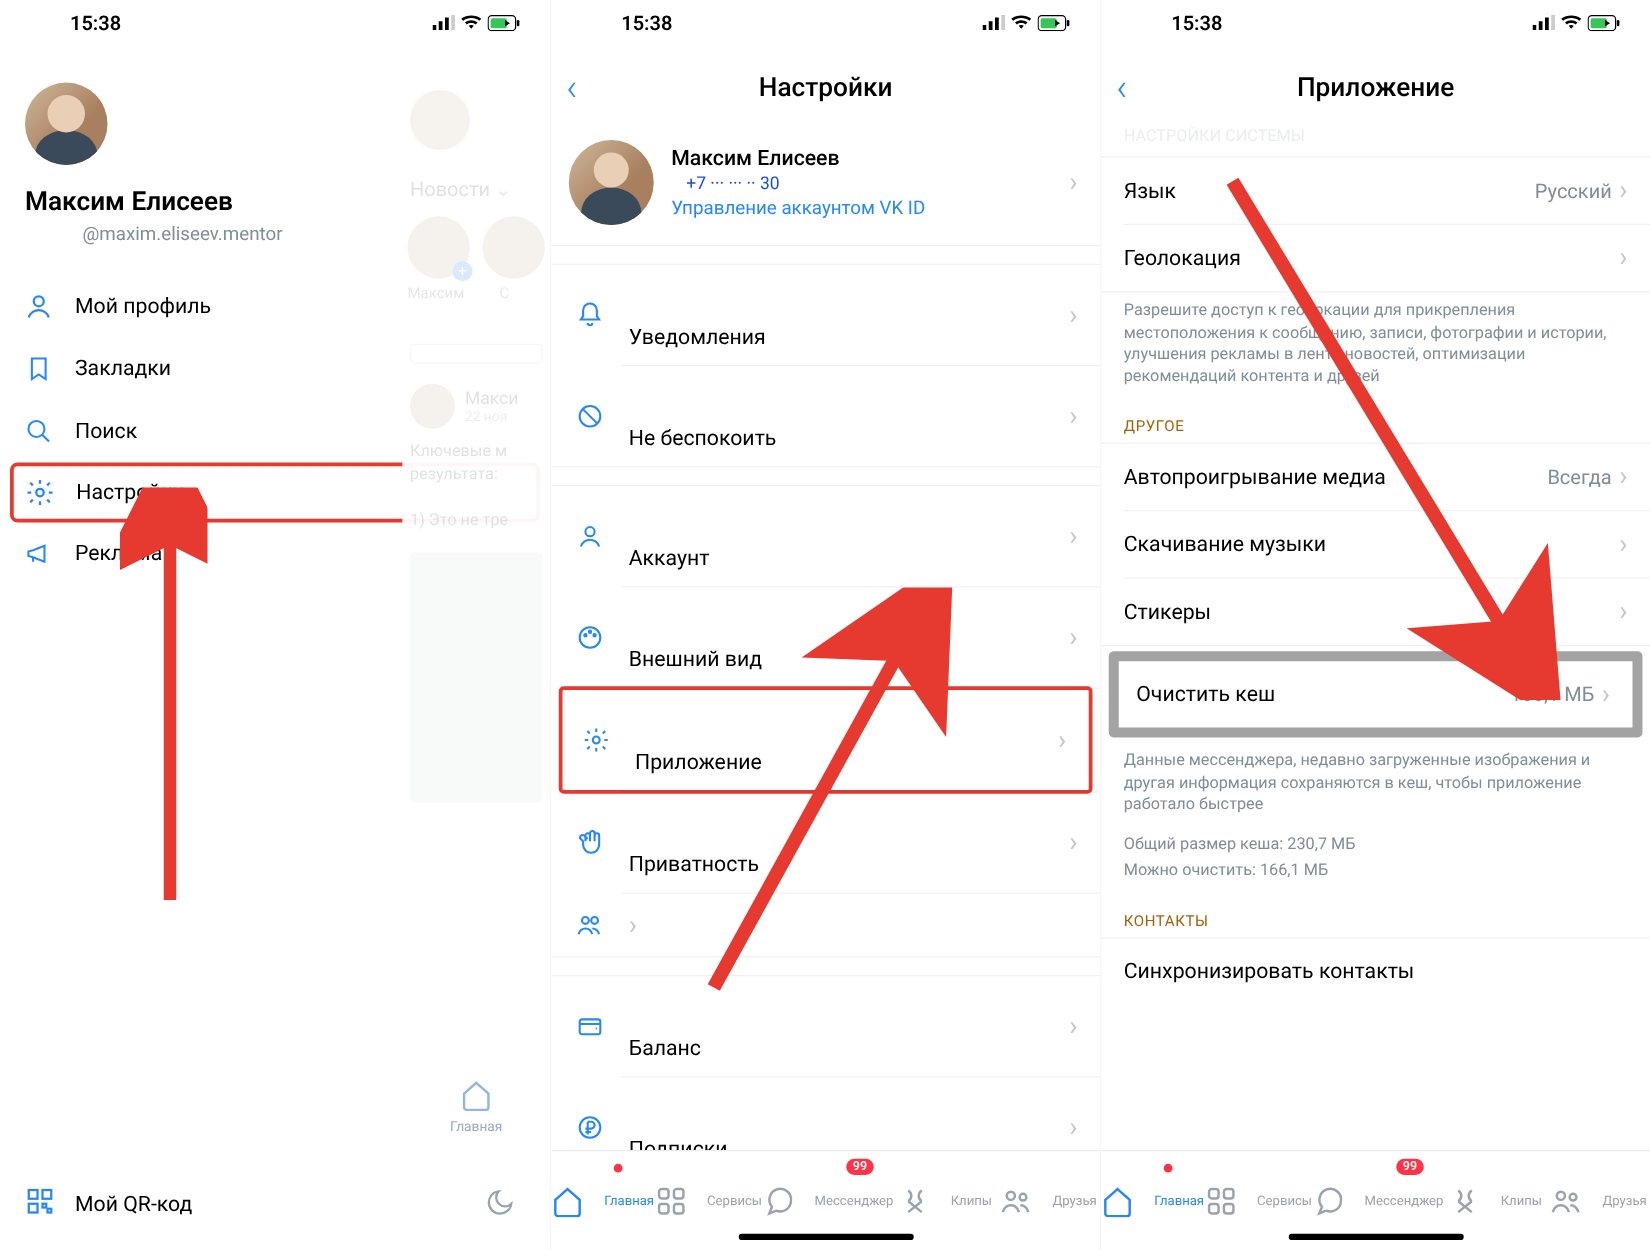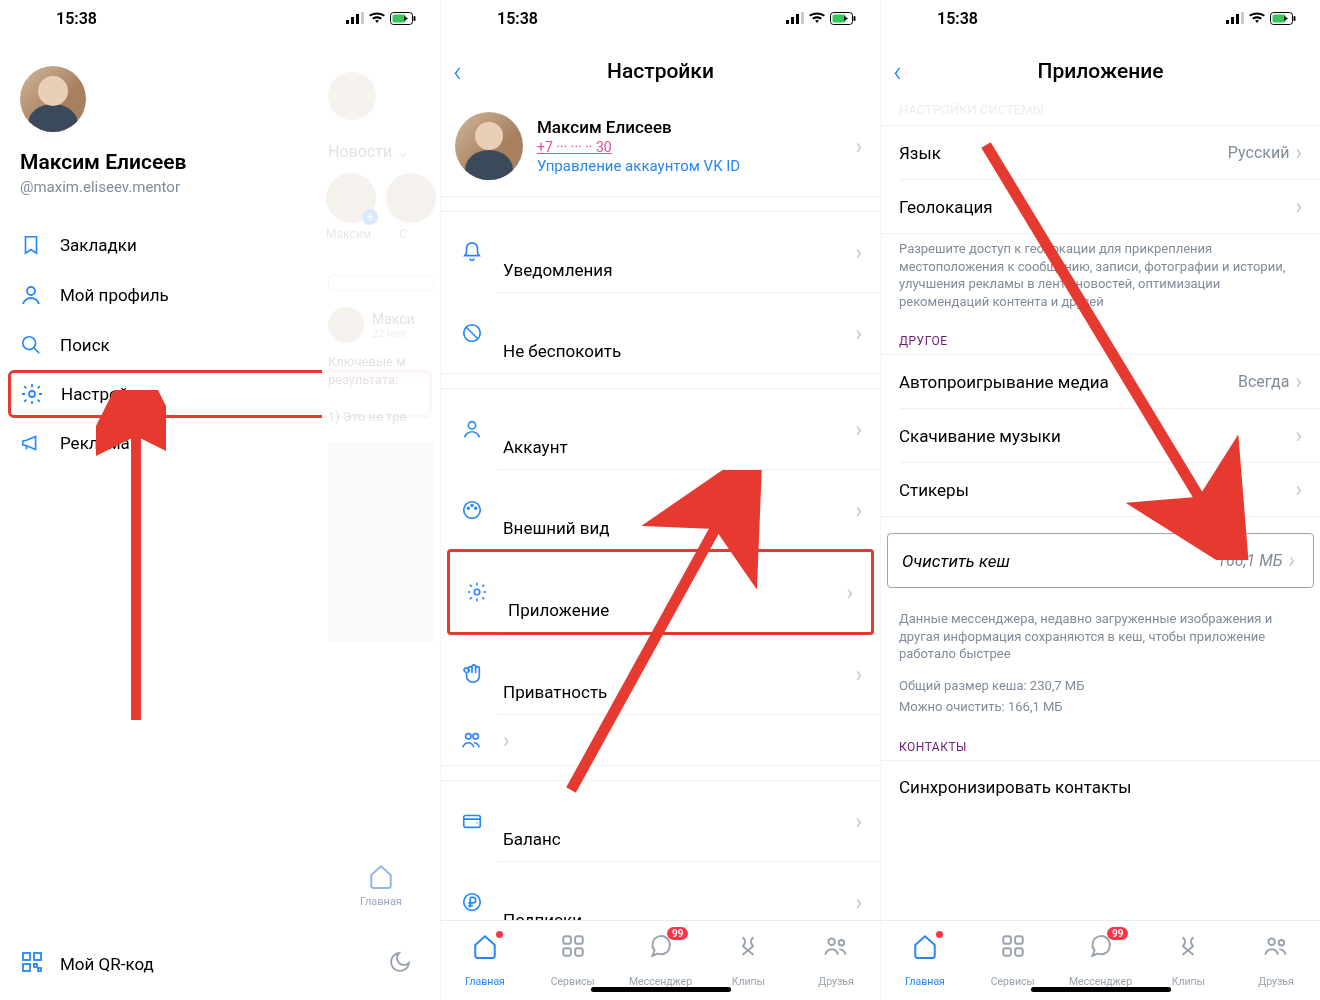--- a/index.html
+++ b/index.html
@@ -43,21 +43,21 @@
   }
   .s1-avatar::after{
     content:''; position:absolute; left:18px; top:10px; width:30px;height:30px;border-radius:50%;
     background:#e8cfb5;
   }
   .s1-avatar::before{
     content:''; position:absolute; left:8px; top:38px; width:50px;height:40px;border-radius:50% 50% 0 0;
     background:#3a4a5a;
   }
   .s1-name { font-size: 21px; font-weight: 600; padding-left: 20px; }
-  .s1-handle { font-size: 15px; color: #818c99; padding-left: 20px; margin-top: 4px; margin-bottom: 24px;}
+  .s1-handle { font-size: 15px; color: #818c99; padding-left: 20px; margin-top: 4px; margin-bottom: 24px; margin-left: 46px;}
   .s1-item {
     display: flex; align-items: center; gap: 16px;
     padding: 12px 18px; font-size: 17px; cursor: pointer;
   }
   .s1-item .ic { width: 26px; height:26px; display:flex;align-items:center;justify-content:center; color:#2787f5;}
   .s1-hl { border: 3px solid #e6392f; border-radius: 6px; margin:0 8px; padding:8px 8px;}
   .s1-qr {
     position:absolute; bottom:22px; left:0; right:0;
     display:flex;align-items:center;justify-content:space-between;
     padding:0 28px 0 20px;
@@ -96,44 +96,44 @@
   .hdr .back{ position:absolute; left:12px; color:#2787f5; font-size:30px; font-weight:300; line-height:1;}
   .hdr .ttl{ font-size:21px; font-weight:500;}
   
   
   .profile-row{display:flex;align-items:center;gap:14px;padding:16px 10px 16px 14px;}
   .profile-row .av{width:68px;height:68px;border-radius:50%;background:linear-gradient(135deg,#d0b89b 0%,#a88060 60%);position:relative;overflow:hidden;flex-shrink:0;}
   .profile-row .av::after{content:'';position:absolute;left:20px;top:10px;width:28px;height:28px;border-radius:50%;background:#e8cfb5;}
   .profile-row .av::before{content:'';position:absolute;left:10px;top:38px;width:48px;height:40px;border-radius:50% 50% 0 0;background:#3a4a5a;}
   .profile-row .info{flex:1;}
   .pn{font-size:17px;font-weight:500;}
-  .pp{font-size:14px;color:#ec4899;margin:2px 0;text-decoration:underline;}
+  .pp{font-size:14px;color:#1d4ed8;margin:2px 12px;}
   .plink{font-size:15px;color:#2787f5;}
   .chev{color:#c4c8cc;font-size:22px;flex-shrink:0;padding-right:8px;}
 
   .sep{height:1px;background:rgba(0,0,0,0.06);margin-left:56px;}
   .sep-full{height:1px;background:rgba(0,0,0,0.06);}
   .gap{height:14px;}
 
   .srow{display:flex;align-items:center;gap:18px;padding:12px 10px 12px 18px;font-size:17px;cursor:pointer;}
   .srow .ic2{width:26px;height:26px;display:flex;align-items:center;justify-content:center;color:#2787f5;flex-shrink:0;}
   .srow .lbl{flex:1;margin-top:36px;}
   .hl2{border:3px solid #e6392f;border-radius:4px;margin:-2px 6px;}
 
   
-  .group-lbl{font-size:12px;letter-spacing:0.5px;color:#701a75;padding:20px 18px 6px;text-transform:uppercase;}
+  .group-lbl{font-size:12px;letter-spacing:0.5px;color:#a16207;padding:20px 18px 6px;text-transform:uppercase;}
   .s3-top{color:#c6cbd2;font-size:13px;padding:6px 18px 0;}
   .srow3{display:flex;align-items:center;justify-content:space-between;padding:14px 10px 14px 18px;font-size:17px;cursor:pointer;}
   .srow3 .val{color:#818c99;font-size:16px;}
   .desc{font-size:13px;color:#818c99;line-height:1.35;padding:6px 18px 4px;}
-  .hl3{border:1px solid #a3a3a3;border-radius:4px;margin:16px 6px;font-style:italic;}
+  .hl3{border:8px solid #a3a3a3;border-radius:4px;margin:4px 6px;}
   
   
   .tabbar{position:absolute;bottom:0;left:0;right:0;height:80px;display:flex;border-top:1px solid rgba(0,0,0,0.08);background:#fff;}
-  .tab{flex:1;display:flex;flex-direction:column;align-items:center;justify-content:center;gap:16px;position:relative;color:#99a2ad;cursor:pointer;}
+  .tab{flex:1;display:flex;flex-direction:row;align-items:center;justify-content:center;gap:16px;position:relative;color:#99a2ad;cursor:pointer;}
   .tab.active{color:#2787f5;}
   .tab .tl{font-size:10.5px;}
   .tab .dot{position:absolute;top:10px;right:26px;width:7px;height:7px;border-radius:50%;background:#ff3347;}
   .tab .badge{position:absolute;top:6px;right:16px;background:#ff3347;color:#fff;font-size:10px;font-weight:600;padding:1px 5px;border-radius:9px;}
   .home-ind{position:absolute;bottom:8px;left:50%;transform:translateX(-50%);width:140px;height:5px;background:#000;border-radius:3px;}
 
   
   .arrow{position:absolute;pointer-events:none;}
   
 </style>
@@ -161,34 +161,34 @@
         </svg>
     </span>
   </div>
 
   <div class="s1-avatar"></div>
   <div class="s1-name">Максим Елисеев</div>
   <div class="s1-handle">@maxim.eliseev.mentor</div>
 
   <div class="s1-item">
     <span class="ic">
-        <svg width="22" height="22" viewBox="0 0 24 24" fill="none" stroke="currentColor" stroke-width="1.8">
-          <path d="M6 3h12v18l-6-4-6 4V3z"></path>
-        </svg>
-      </span>
-    <span>Закладки</span>
-  </div>
-  <div class="s1-item">
-    <span class="ic">
         <svg width="24" height="24" viewBox="0 0 24 24" fill="none" stroke="currentColor" stroke-width="1.8">
           <circle cx="12" cy="8" r="4"></circle>
           <path d="M4 21c1-4 5-6 8-6s7 2 8 6"></path>
         </svg>
       </span>
     <span>Мой профиль</span>
+  </div>
+  <div class="s1-item">
+    <span class="ic">
+        <svg width="22" height="22" viewBox="0 0 24 24" fill="none" stroke="currentColor" stroke-width="1.8">
+          <path d="M6 3h12v18l-6-4-6 4V3z"></path>
+        </svg>
+      </span>
+    <span>Закладки</span>
   </div>
   <div class="s1-item">
     <span class="ic">
         <svg width="22" height="22" viewBox="0 0 24 24" fill="none" stroke="currentColor" stroke-width="1.8">
           <circle cx="10" cy="10" r="7"></circle>
           <path d="M21 21l-6-6"></path>
         </svg>
       </span>
     <span>Поиск</span>
   </div>

